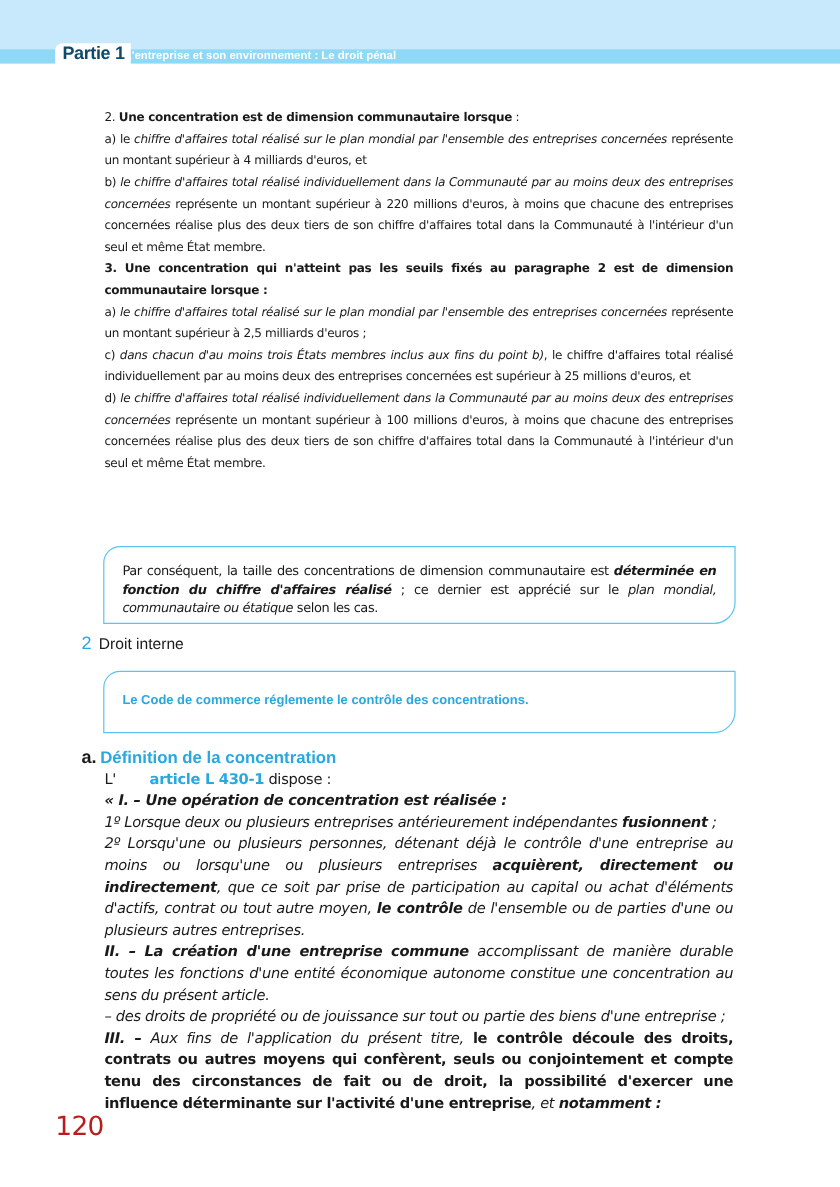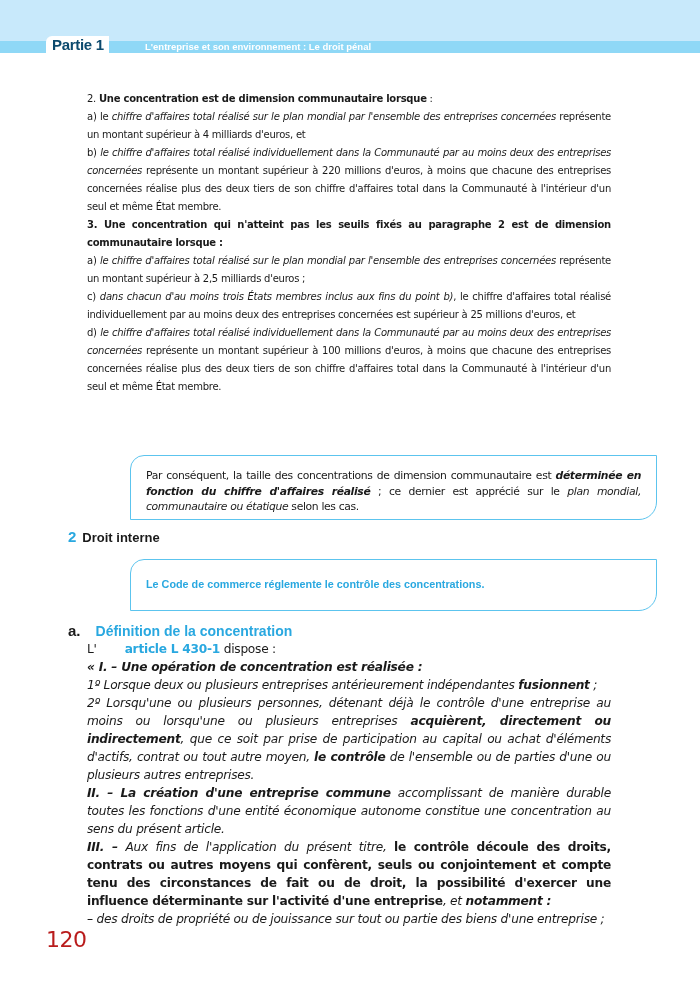--- a/index.html
+++ b/index.html
@@ -45,41 +45,39 @@
     }
     .header-title {
       position: absolute;
       left: 104px; top: 41px;
       height: 12px;
       color: #ffffff;
       font-family: "Liberation Sans", sans-serif;
       font-weight: bold;
       font-size: 9.5px;
       line-height: 12px;
-      margin-left: 41px;
     }
     .content {
       position: absolute;
       left: 87px;
       top: 90px;
       width: 524px;
       font-size: 10px;
       line-height: 18px;
       letter-spacing: -0.25px;
     }
     .p {
       margin: 0;
       text-align: justify;
     }
     .callout {
       position: absolute;
       border: 1.3px solid #5cc4ee;
       border-radius: 14px 0 18px 0;
       background: #ffffff;
-      margin-left: 44px;
     }
     .callout-1 {
       left: 86px; top: 455px;
       width: 525px; height: 63px;
     }
     .callout-1 .callout-text {
       position: absolute;
       left: 15px; top: 12px;
       width: 495px;
       font-size: 10.8px;
@@ -97,21 +95,21 @@
       font-family: "Liberation Sans", sans-serif;
       font-weight: bold;
       color: #29a8e0;
       font-size: 10.8px;
       line-height: 15px;
     }
     .section-2 {
       position: absolute;
       left: 68px; top: 528px;
       font-family: "Liberation Sans", sans-serif;
-      font-weight: bold;
+      font-weight: normal;
       font-size: 13px;
       line-height: 18px;
     }
     .section-2 .num {
       color: #29a8e0;
       font-size: 15px;
       margin-right: 6px;
     }
     .sub-a {
       position: absolute;
@@ -121,21 +119,20 @@
       font-size: 14px;
       line-height: 18px;
     }
     .sub-a .letter {
       color: #1a1a1a;
       font-size: 15px;
       margin-right: 3px;
     }
     .sub-a .title {
       color: #29a8e0;
-      margin-left: 12px;
     }
     .content-2 {
       position: absolute;
       left: 87px;
       top: 640px;
       width: 524px;
       font-size: 12.2px;
       line-height: 18px;
       letter-spacing: -0.25px;
     }
@@ -214,20 +211,20 @@
   <p class="p">
     <i><span>1º Lorsque deux ou plusieurs entreprises antérieurement indépendantes </span><b>fusionnent</b><span> ;</span></i>
   </p>
   <p class="p">
     <i><span>2º Lorsqu'une ou plusieurs personnes, détenant déjà le contrôle d'une entreprise au moins ou lorsqu'une ou plusieurs entreprises </span><b>acquièrent, directement ou indirectement</b><span>, que ce soit par prise de participation au capital ou achat d'éléments d'actifs, contrat ou tout autre moyen, </span><b>le contrôle</b><span> de l'ensemble ou de parties d'une ou plusieurs autres entreprises.</span></i>
   </p>
   <p class="p">
     <i><b>II. – La création d'une entreprise commune</b><span> accomplissant de manière durable toutes les fonctions d'une entité économique autonome constitue une concentration au sens du présent article.</span></i>
   </p>
   <p class="p">
+    <i>–  des droits de propriété ou de jouissance sur tout ou partie des biens d'une entreprise ;</i>
+  </p>
+  <p class="p">
     <i><b>III. –</b><span> Aux fins de l'application du présent titre, </span></i><b>le contrôle découle des droits, contrats ou autres moyens qui confèrent, seuls ou conjointement et compte tenu des circonstances de fait ou de droit, la possibilité d'exercer une influence déterminante sur l'activité d'une entreprise</b><i><span>, et </span><b>notamment :</b></i>
   </p>
-  <p class="p">
-    <i>–  des droits de propriété ou de jouissance sur tout ou partie des biens d'une entreprise ;</i>
-  </p>
 </div>
 
 <div class="page-number">120</div>
 
 </body></html>

